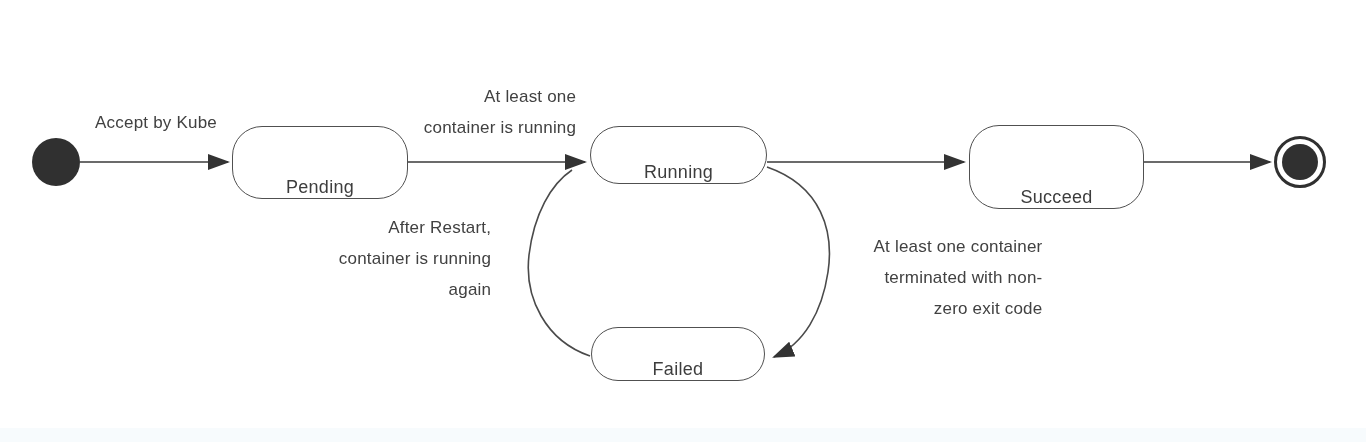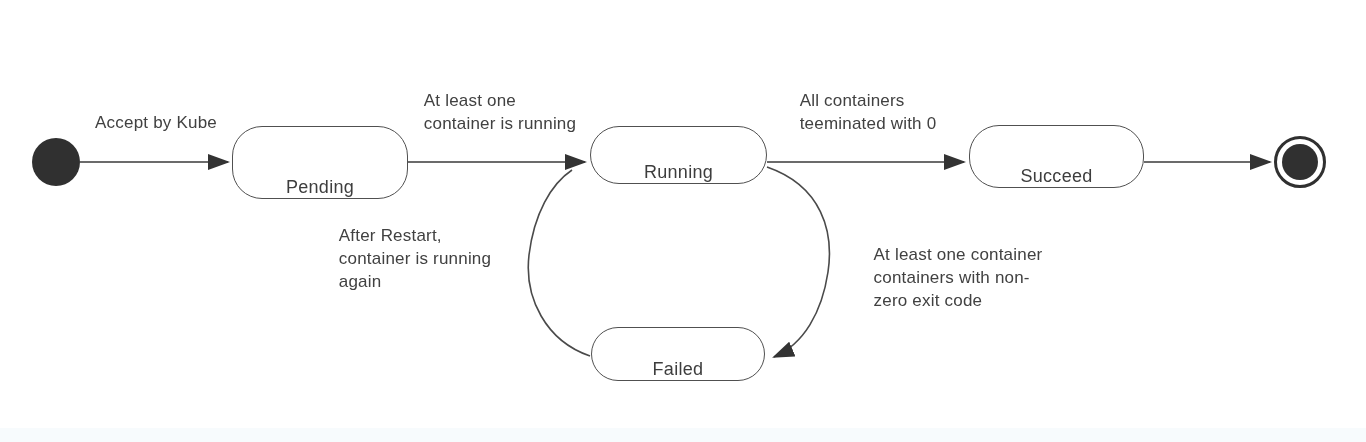--- a/index.html
+++ b/index.html
@@ -31,29 +31,29 @@
     display: flex;
     align-items: flex-end;
     justify-content: center;
     color: #3d3d3d;
     font-size: 18px;
     letter-spacing: 0.3px;
   }
   .state-node.pending { left: 232px; top: 126px; width: 176px; height: 73px; }
   .state-node.running { left: 590px; top: 126px; width: 177px; height: 58px; }
   .state-node.failed  { left: 591px; top: 327px; width: 174px; height: 54px; }
-  .state-node.succeed { left: 969px; top: 125px; width: 175px; height: 63px; }
+  .state-node.succeed { left: 969px; top: 125px; width: 175px; height: 84px; }
   .edge-label {
     position: absolute;
     transform: translate(-50%, -50%);
-    text-align: left;
+    text-align: right;
     white-space: pre-line;
     color: #414141;
     font-size: 17px;
-    line-height: 23px;
+    line-height: 31px;
     letter-spacing: 0.2px;
   }
   .edge-label.accept          { left: 156px; top: 122px; }
   .edge-label.one-running     { left: 500px; top: 112px; }
   .edge-label.all-terminated  { left: 868px; top: 112px; }
   .edge-label.after-restart   { left: 415px; top: 258px; }
   .edge-label.nonzero-exit    { left: 958px; top: 277px; }
   .bottom-strip {
     position: absolute;
     left: 0;
@@ -104,23 +104,21 @@
   <div class="state-node failed">
     <span>Failed</span>
   </div>
   <div class="state-node succeed">
     <span>Succeed</span>
   </div>
 
   <div class="edge-label accept">Accept by Kube</div>
   <div class="edge-label one-running">At least one
 container is running</div>
-  <div class="edge-label all-terminated">All containers
-teeminated with 0</div>
   <div class="edge-label after-restart">After Restart,
 container is running
 again</div>
   <div class="edge-label nonzero-exit">At least one container
-containers with non-
+terminated with non-
 zero exit code</div>
 
   <div class="bottom-strip"></div>
 </div>
 
 </body></html>

